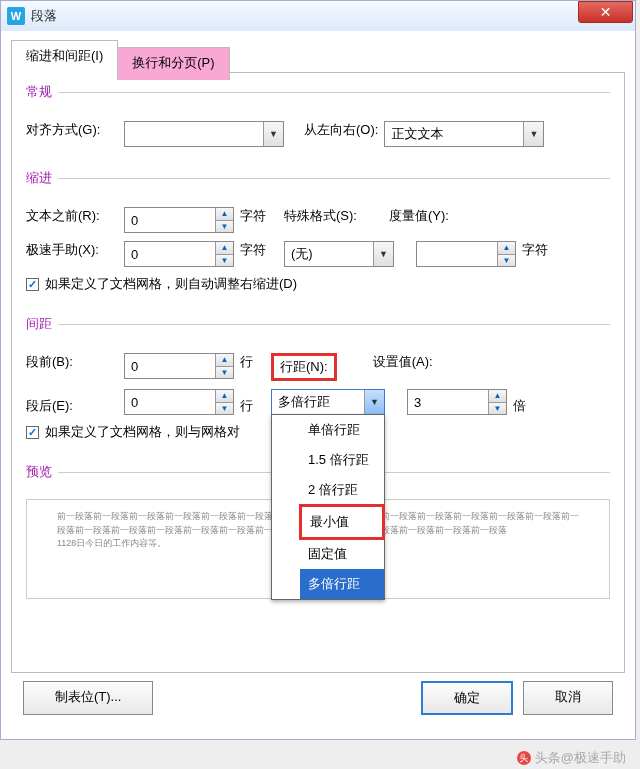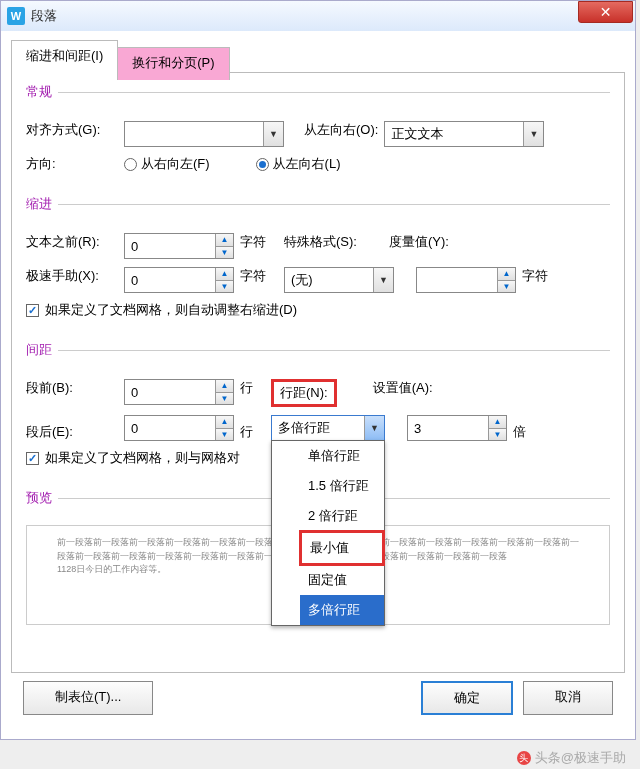--- a/index.html
+++ b/index.html
@@ -74,31 +74,20 @@
           </span>
           <span style="width:8px"></span>
           <span>从左向右(O):</span>
           <span class="combo" style="width:160px">
             <span>正文文本</span>
             <span class="arrow">
                 <span class="tri">▼</span>
               </span>
           </span>
         </div>
-        <div class="row">
-          <span class="lbl">方向:</span>
-          <label style="display:flex;align-items:center;margin-right:40px">
-            <span class="radio"></span>
-            <span>从右向左(F)</span>
-          </label>
-          <label style="display:flex;align-items:center">
-            <span class="radio checked"></span>
-            <span>从左向右(L)</span>
-          </label>
-        </div>
       </fieldset>
 
       <fieldset>
         <legend>缩进</legend>
         <div class="row">
           <span class="lbl">文本之前(R):</span>
           <span class="spin">
               <span>0</span>
               <span class="arrows">
                 <div>▲</div>

